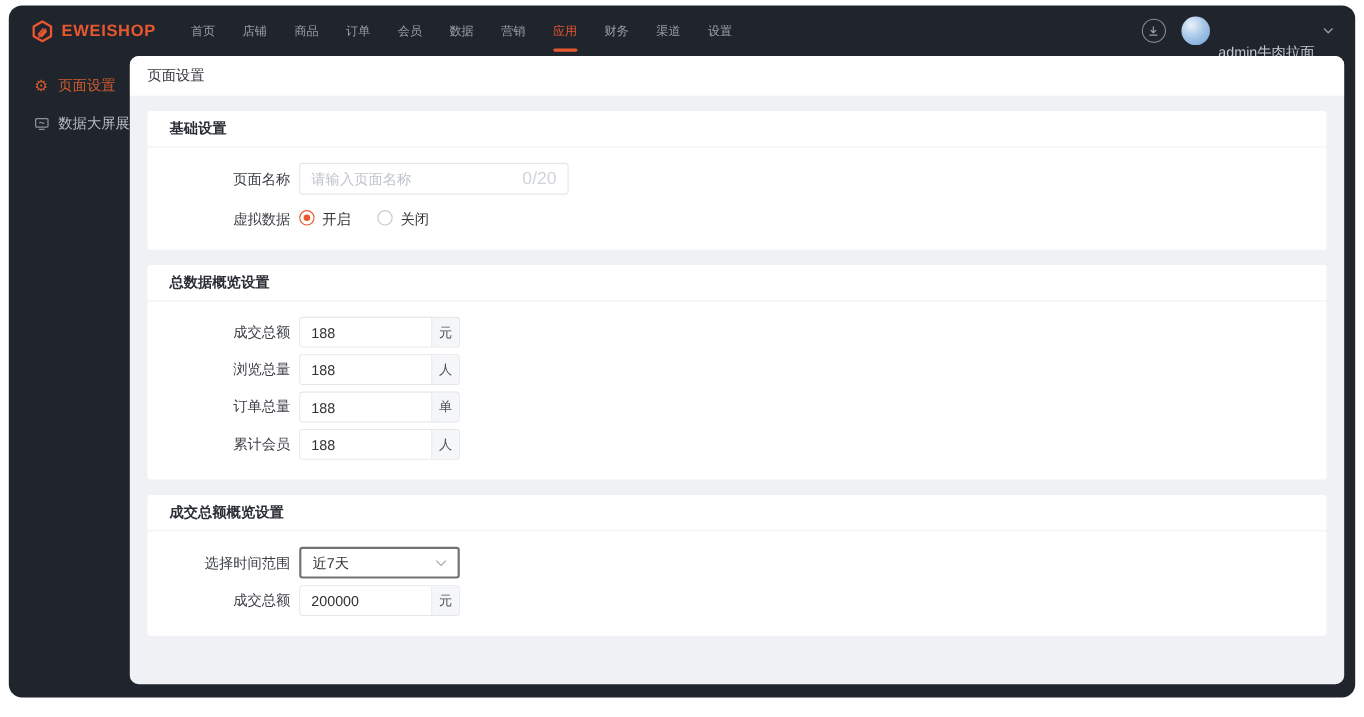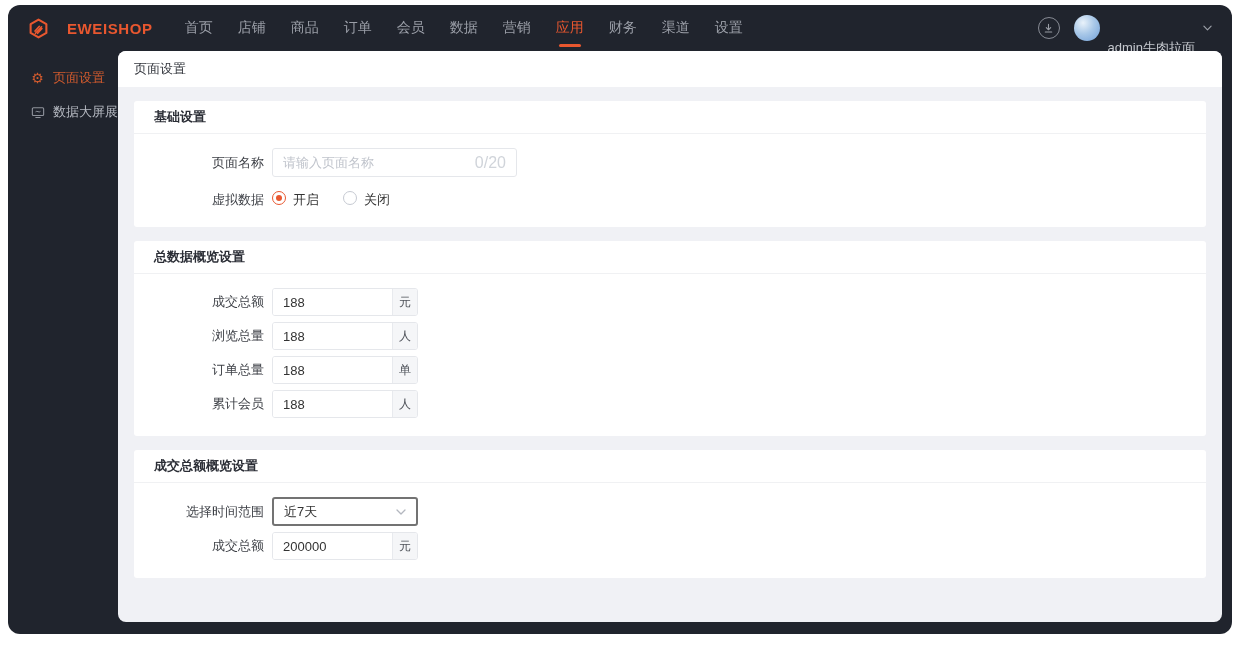--- a/index.html
+++ b/index.html
@@ -6,24 +6,24 @@
   html,body { width:1240px; height:652px; background:#ffffff; overflow:hidden;
               font-family:"Liberation Sans","DejaVu Sans",sans-serif; }
 
   
   .frame { position:absolute; left:8px; top:5px; width:1224px; height:629px;
            background:#20242d; border-radius:12px; overflow:hidden;
            display:flex; flex-direction:column; }
 
   
   .topbar { height:46px; flex:none; display:flex; align-items:center; padding:0 20px; }
-  .logo { display:flex; align-items:center; gap:18px; margin-right:26px; cursor:pointer; }
+  .logo { display:flex; align-items:center; gap:7px; margin-right:26px; cursor:pointer; }
   .logo-text { color:#e8572f; font-weight:bold; font-size:15px; letter-spacing:.6px; }
   .nav { display:flex; align-items:center; gap:13px; height:100%; }
-  .nav-item { position:relative; color:#9b9fa8; font-size:14px; padding:0 6px; height:100%;
+  .nav-item { position:relative; color:#9b9fa8; font-size:11px; padding:0 6px; height:100%;
               display:flex; align-items:center; cursor:pointer; white-space:nowrap; }
   .nav-item.active { color:#e8572f; }
   .nav-item.active::after { content:""; position:absolute; left:50%; transform:translateX(-50%);
               bottom:4px; width:22px; height:3px; border-radius:2px; background:#e8572f; }
   .topbar-right { margin-left:auto; display:flex; align-items:center; gap:14px; }
   .icon-circle { width:22px; height:22px; border:1px solid #878b94; border-radius:50%;
               display:flex; align-items:center; justify-content:center; cursor:pointer; }
   .user-menu { display:flex; align-items:center; gap:8px; cursor:pointer; }
   .avatar { width:26px; height:26px; border-radius:50%;
             background:radial-gradient(circle at 35% 30%, #e9f2fa 0%, #a9c8e8 45%, #6f9fd8 100%); }

